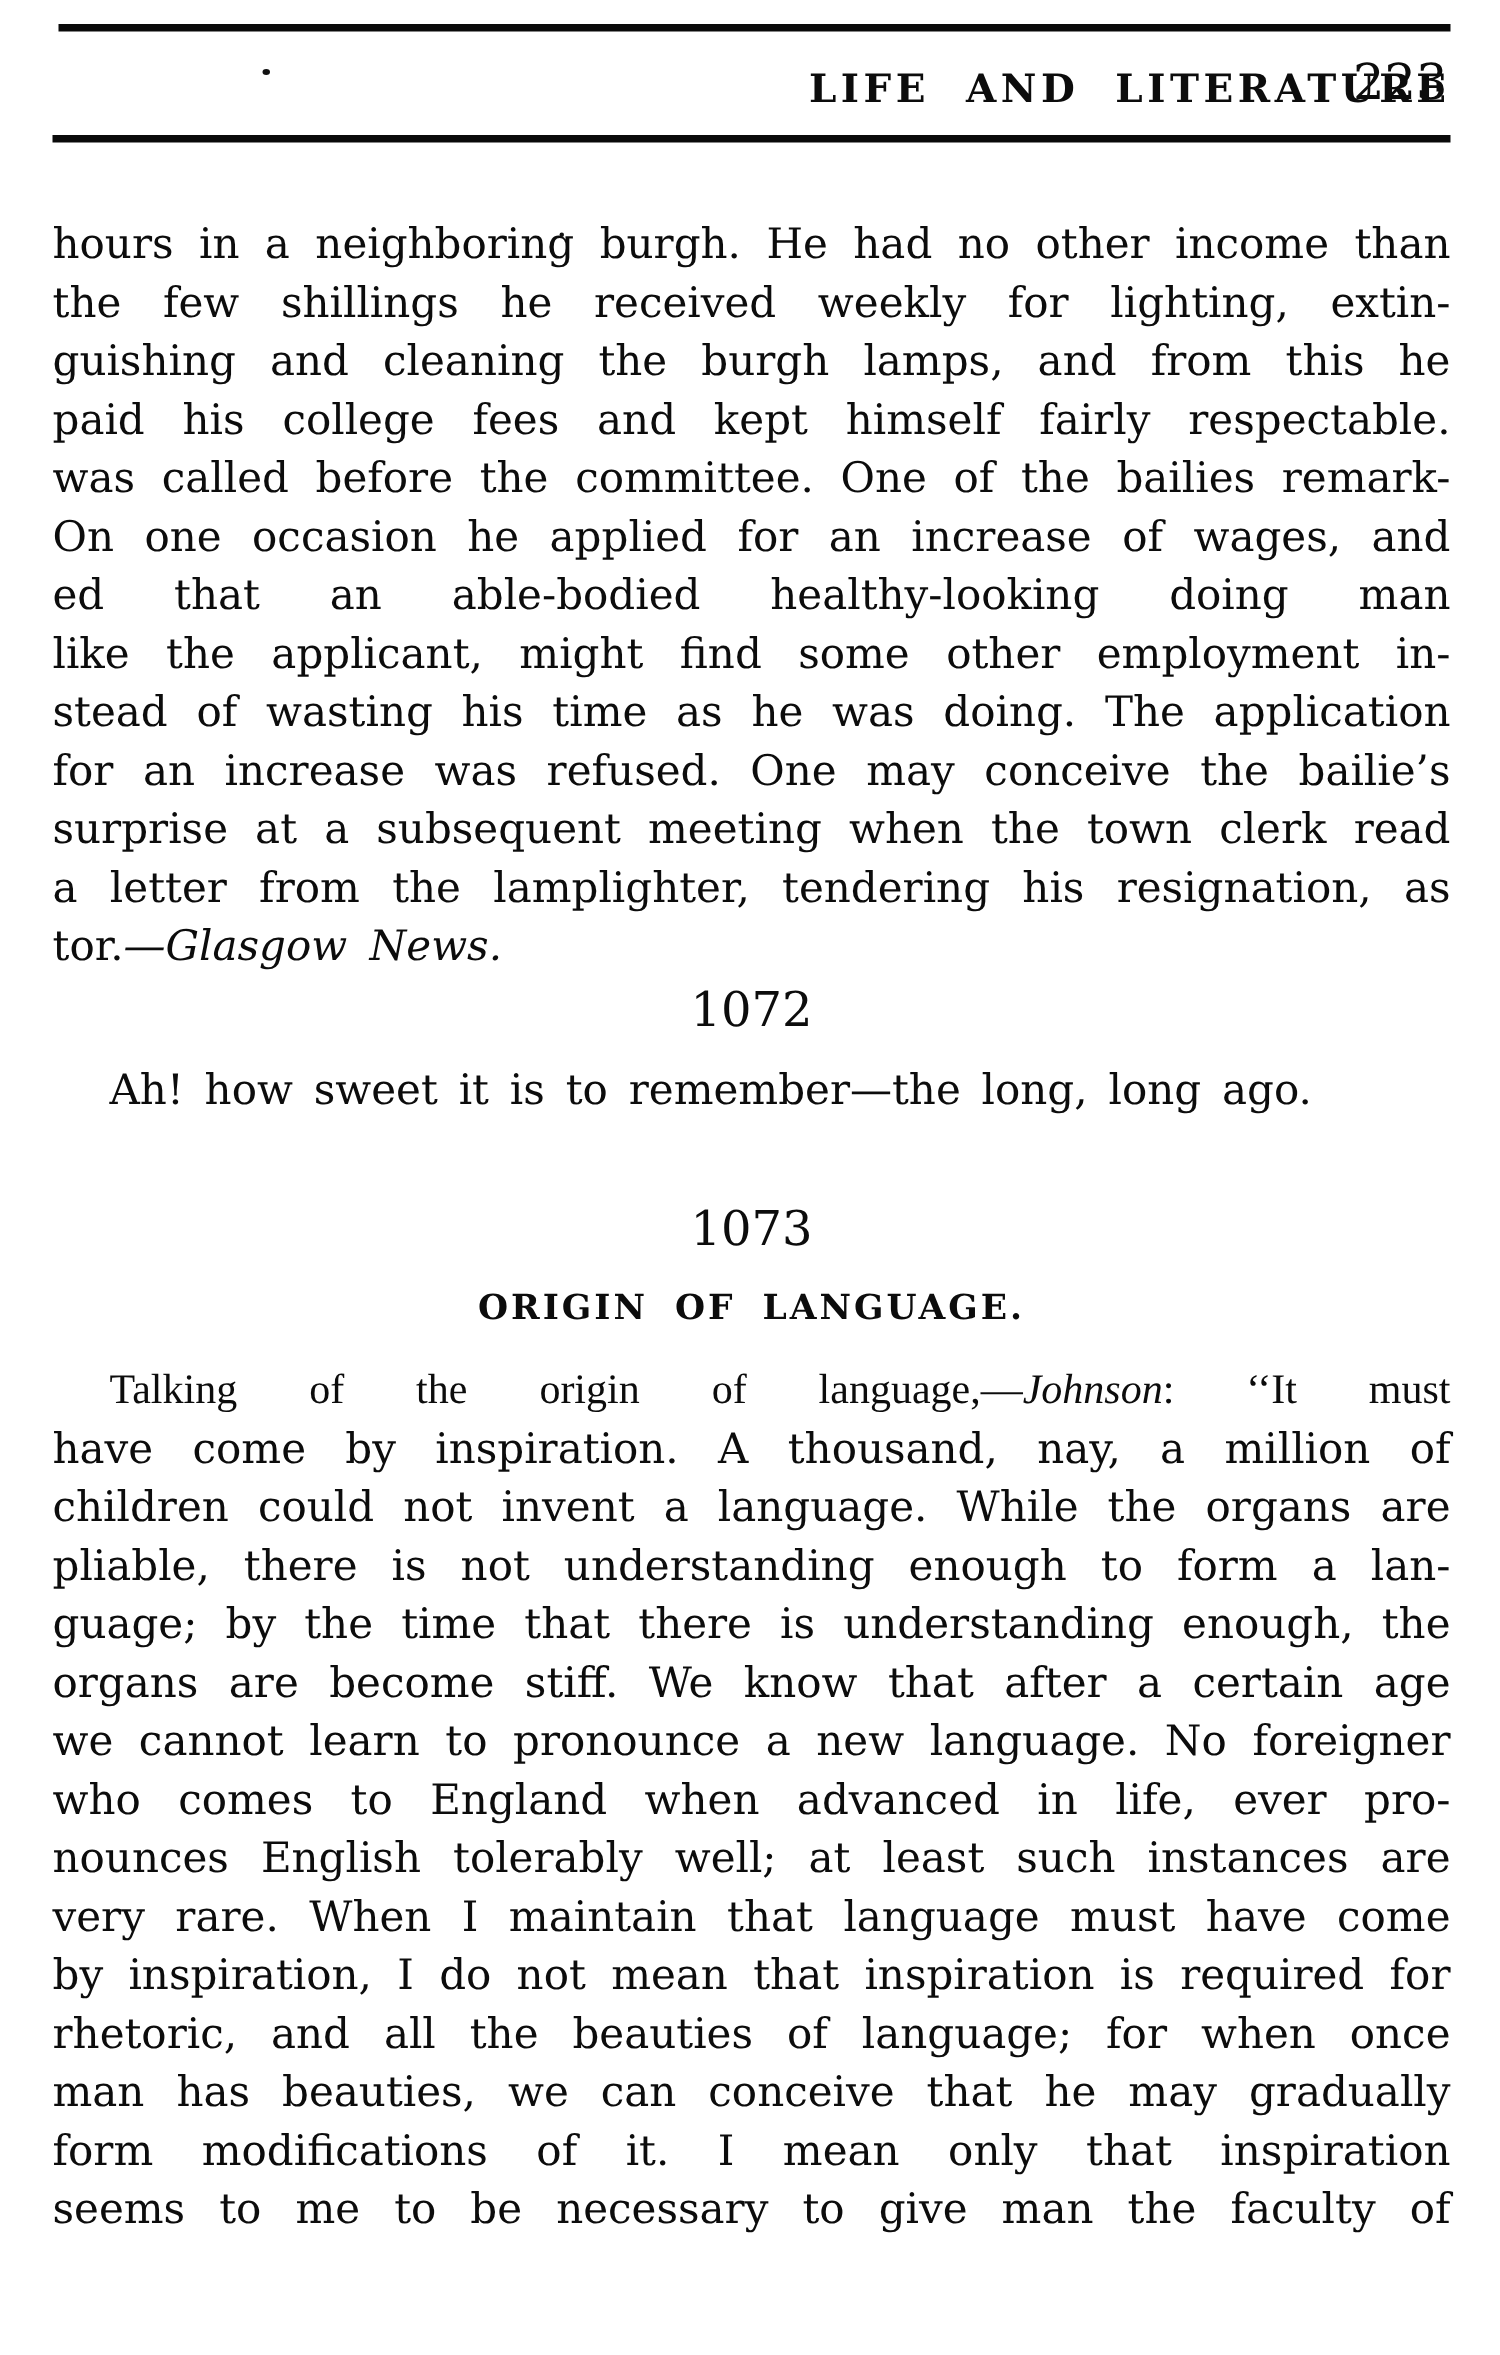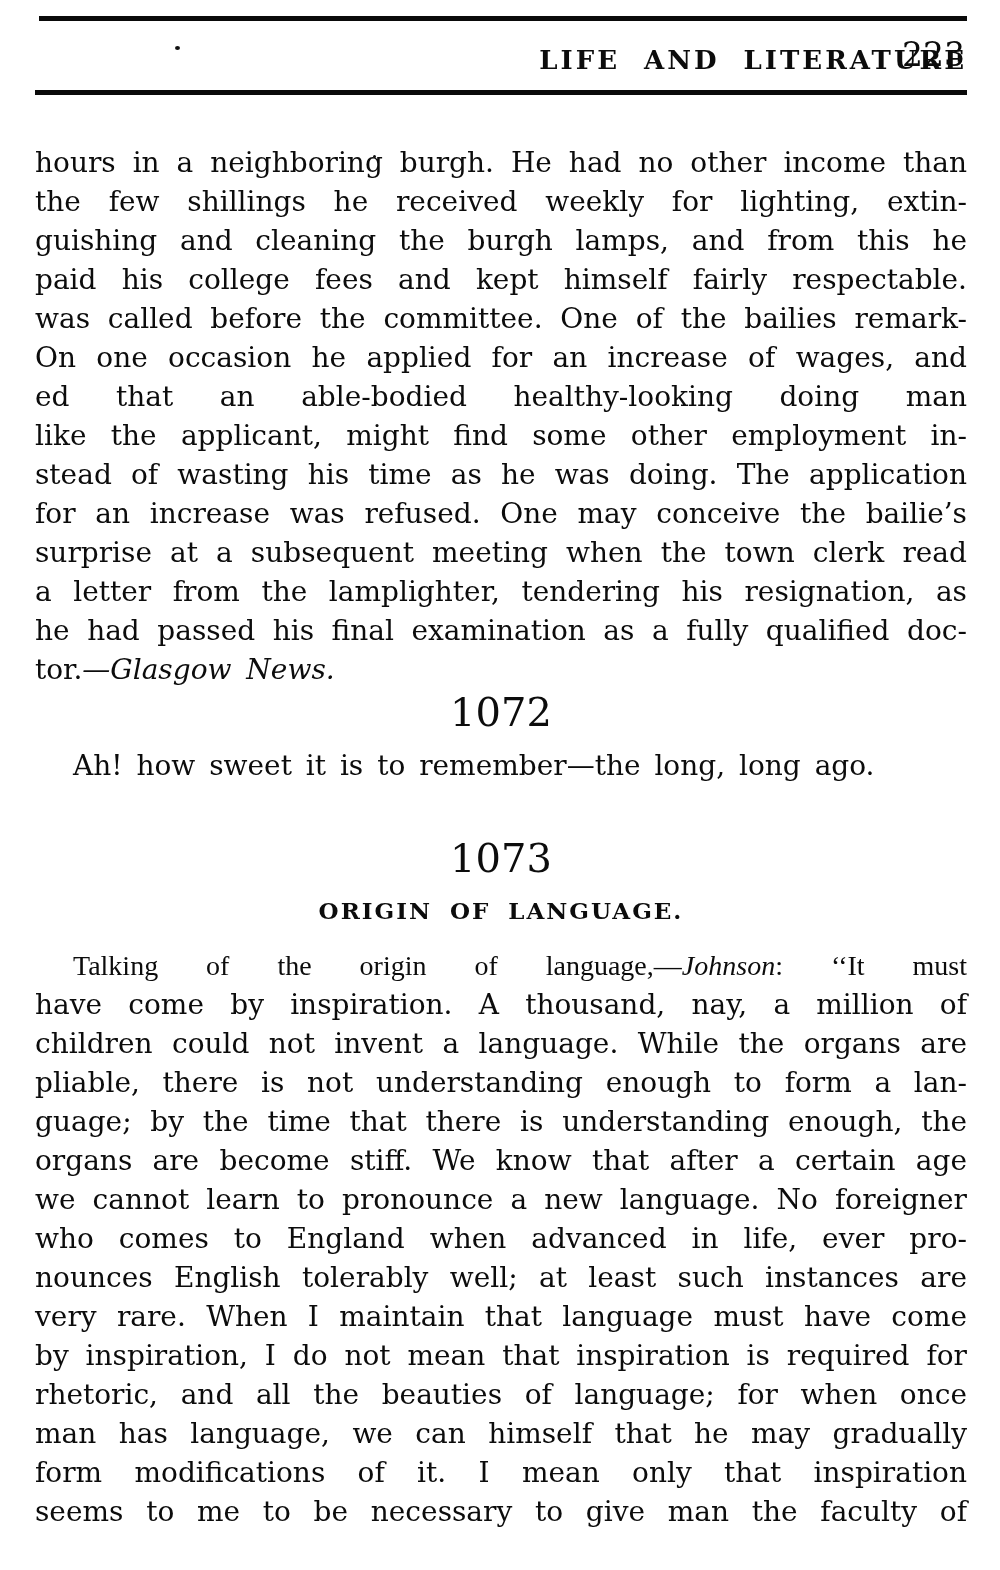--- a/index.html
+++ b/index.html
@@ -41,21 +41,21 @@
   .indent { text-indent: 38px; font-family: Liberation Serif, serif; }
   .italic { font-style: italic; }
 
   .attr-line {
     font-size: 28px; line-height: 39px;
     display: flex; justify-content: flex-start; align-items: baseline;
   }
   .attribution { padding-right: 22px; word-spacing: 6px; }
 
   .entry-number {
-    text-align: center; font-size: 40px; line-height: 38px;
+    text-align: center; font-size: 32px; line-height: 38px;
     margin-top: 4px;
   }
   .entry-number.second { margin-top: 54px; }
 
   .quote-line {
     font-size: 28px; line-height: 39px;
     word-spacing: 5px; text-indent: 38px;
   }
   .quote-line { margin-top: 15px; }
 
@@ -94,21 +94,20 @@
       <div class="textline">guishing and cleaning the burgh lamps, and from this he</div>
       <div class="textline">paid his college fees and kept himself fairly respectable.</div>
       <div class="textline">was called before the committee. One of the bailies remark-</div>
       <div class="textline">On one occasion he applied for an increase of wages, and</div>
       <div class="textline">ed that an able-bodied healthy-looking doing man</div>
       <div class="textline">like the applicant, might find some other employment in-</div>
       <div class="textline">stead of wasting his time as he was doing. The application</div>
       <div class="textline">for an increase was refused. One may conceive the bailie’s</div>
       <div class="textline">surprise at a subsequent meeting when the town clerk read</div>
       <div class="textline">a letter from the lamplighter, tendering his resignation, as</div>
-      <div class="textline">he had passed his final examination as a fully qualified doc-</div>
       <div class="attr-line">
         <span>tor.</span>
         <span class="italic attribution">—Glasgow News.</span>
       </div>
     </div>
 
     <div class="entry-number">1072</div>
 
     <div class="quote-line">Ah! how sweet it is to remember—the long, long ago.</div>
 
@@ -122,19 +121,19 @@
       <div class="textline">children could not invent a language. While the organs are</div>
       <div class="textline">pliable, there is not understanding enough to form a lan-</div>
       <div class="textline">guage; by the time that there is understanding enough, the</div>
       <div class="textline">organs are become stiff. We know that after a certain age</div>
       <div class="textline">we cannot learn to pronounce a new language. No foreigner</div>
       <div class="textline">who comes to England when advanced in life, ever pro-</div>
       <div class="textline">nounces English tolerably well; at least such instances are</div>
       <div class="textline">very rare. When I maintain that language must have come</div>
       <div class="textline">by inspiration, I do not mean that inspiration is required for</div>
       <div class="textline">rhetoric, and all the beauties of language; for when once</div>
-      <div class="textline">man has language, we can himself that he may gradually</div>
+      <div class="textline">man has beauties, we can conceive that he may gradually</div>
       <div class="textline">form modifications of it. I mean only that inspiration</div>
       <div class="textline">seems to me to be necessary to give man the faculty of</div>
     </div>
 
   </div>
 </div>
 
 </body></html>

